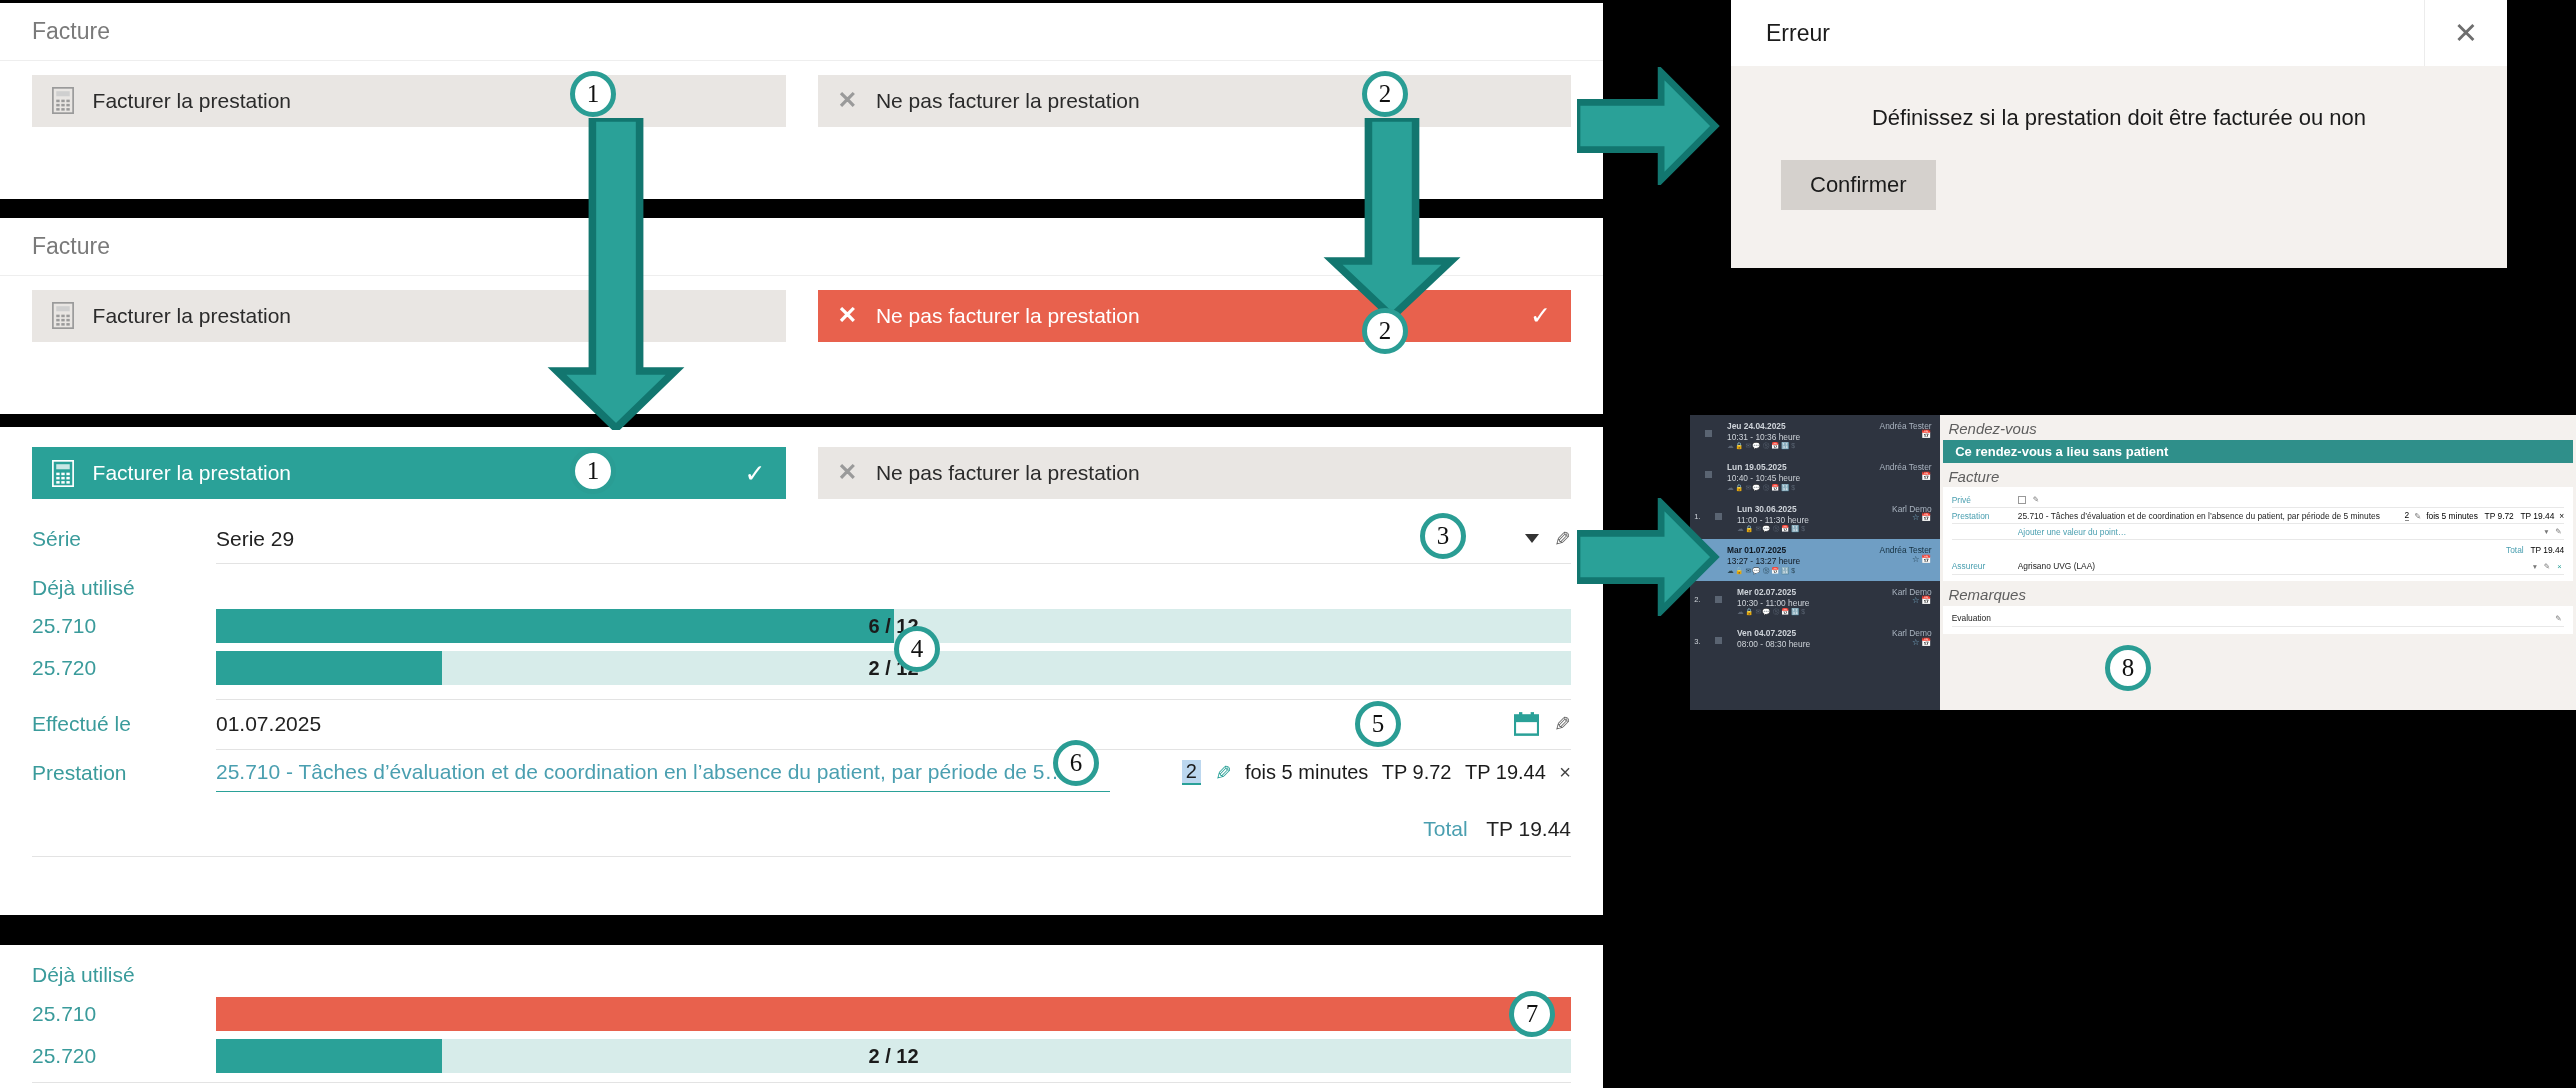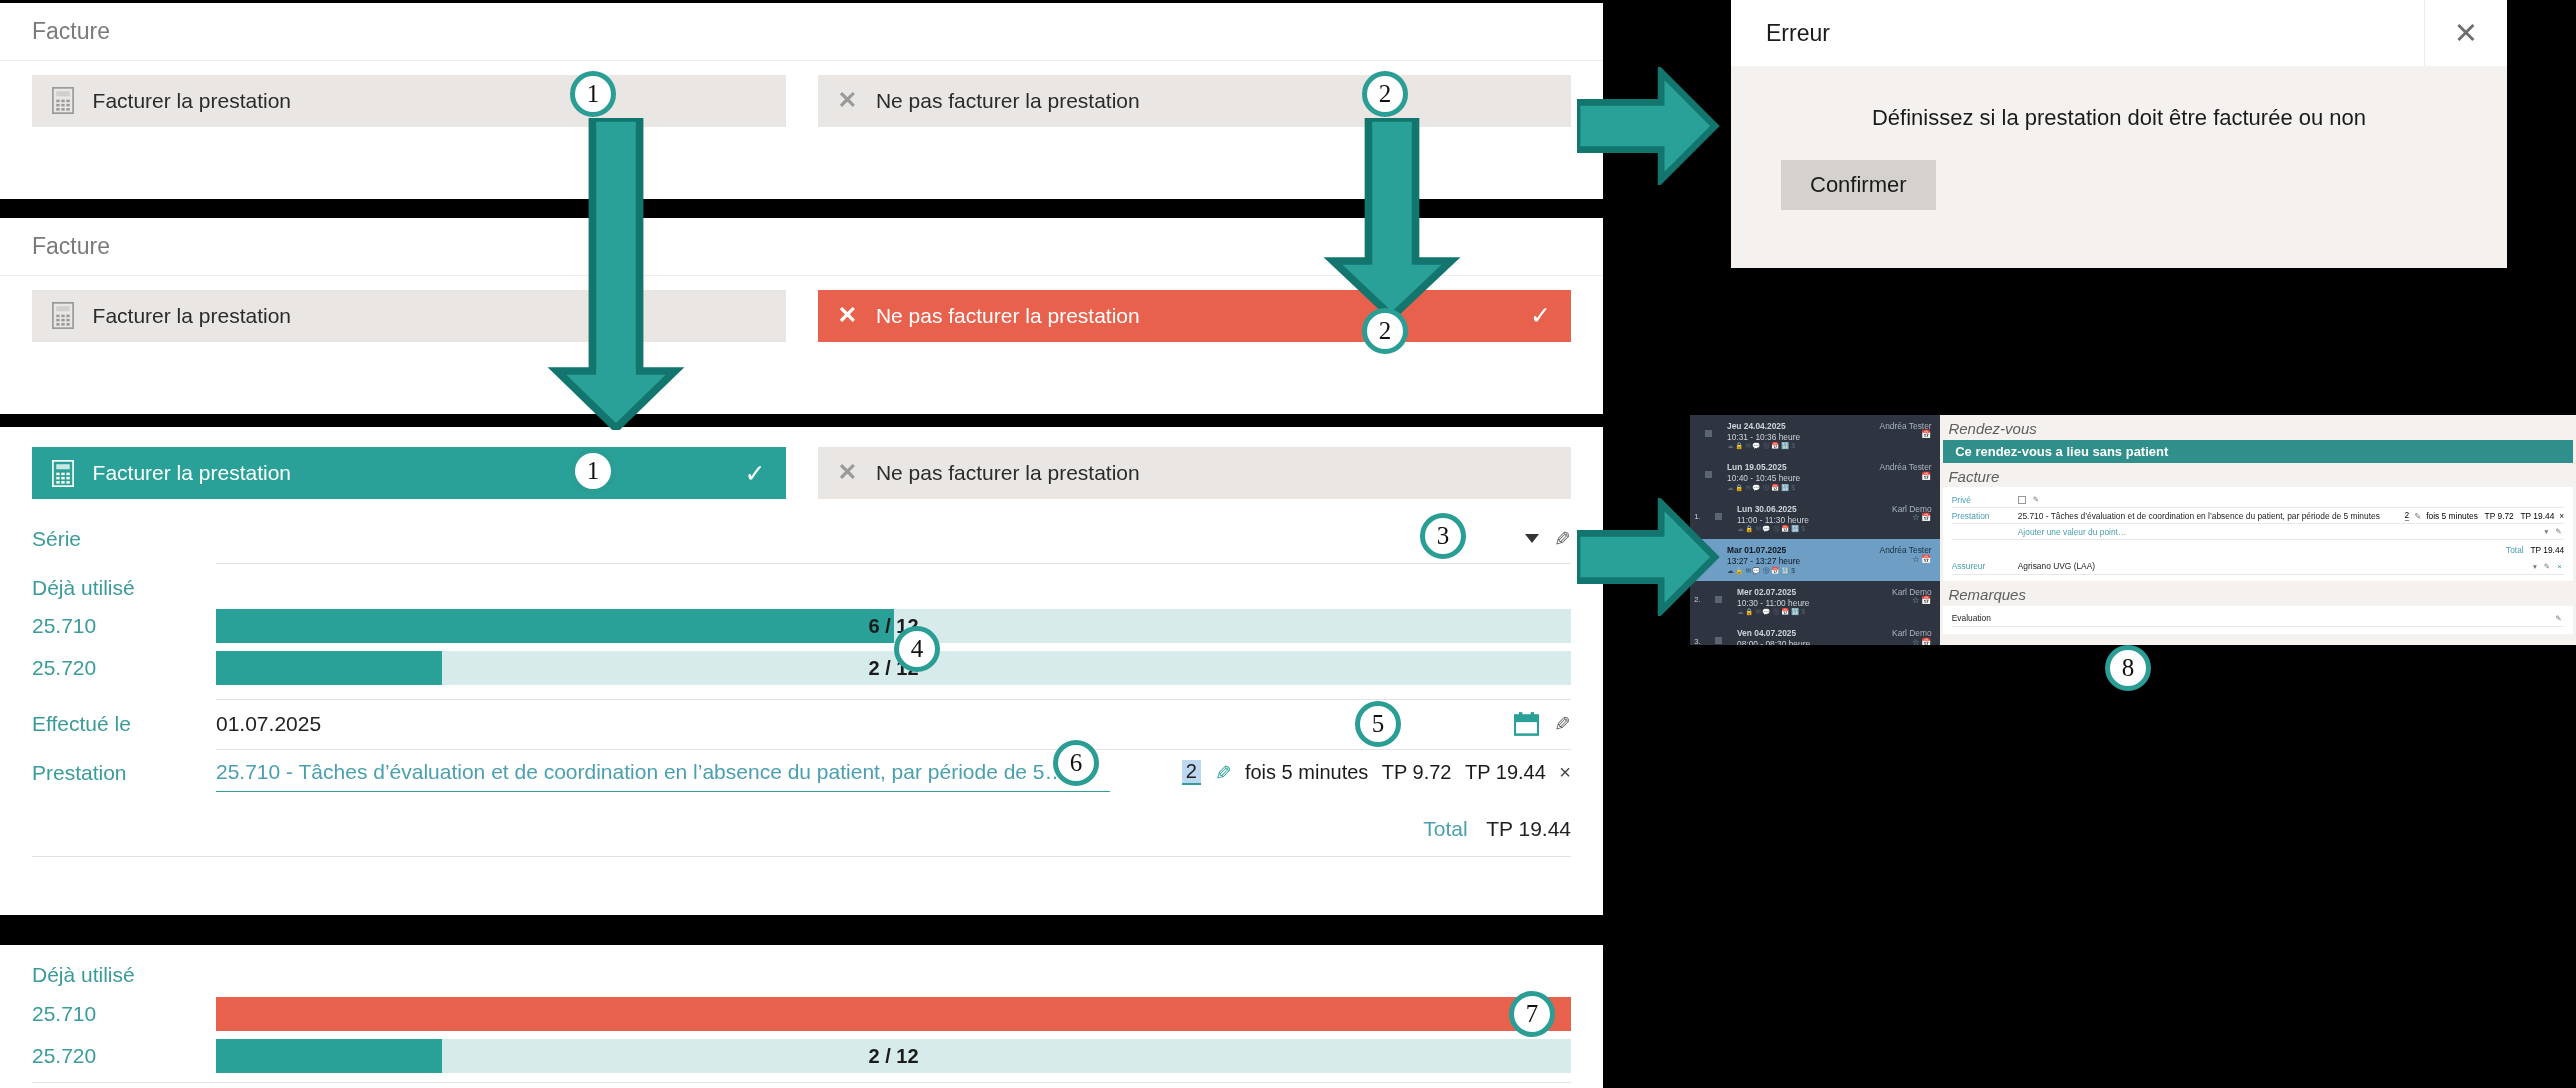--- a/index.html
+++ b/index.html
@@ -210,20 +210,21 @@
     <div class="opt-btn">
       <span class="x-icon">✕</span>
       <span class="lbl">Ne pas facturer la prestation</span>
     </div>
   </div>
 
   <div class="form">
 
     <div class="frow">
       <div class="flabel">Série</div>
+      <div class="fvalue">Serie 29</div>
       <div class="ftools">
         <span class="caret"></span>
         <span class="pencil">✎</span>
       </div>
     </div>
     <div class="sep"></div>
 
     <div class="subhead">Déjà utilisé</div>
 
     <div class="bar-row">
@@ -307,21 +308,21 @@
     <span class="dlg-close">✕</span>
   </div>
   <div class="dlg-body">
     <div class="dlg-msg">Définissez si la prestation doit être facturée ou non</div>
   </div>
   <div class="dlg-actions">
     <div class="dlg-btn">Confirmer</div>
   </div>
 </div>
 
-<div class="mini" style="left:1690px;top:415px;width:886px;height:230px;">
+<div class="mini" style="left:1690px;top:415px;width:886px;height:295px;">
   <div class="mini-left">
     <div class="appt">
       <div class="appt-chk"></div>
       <div class="appt-top">
           <span style="margin-left:22px">Jeu 24.04.2025</span>
           <span class="appt-name">Andréa Tester</span>
         </div>
       <div class="appt-time">
           <span style="margin-left:22px">10:31 - 10:36 heure</span>
         </div>

